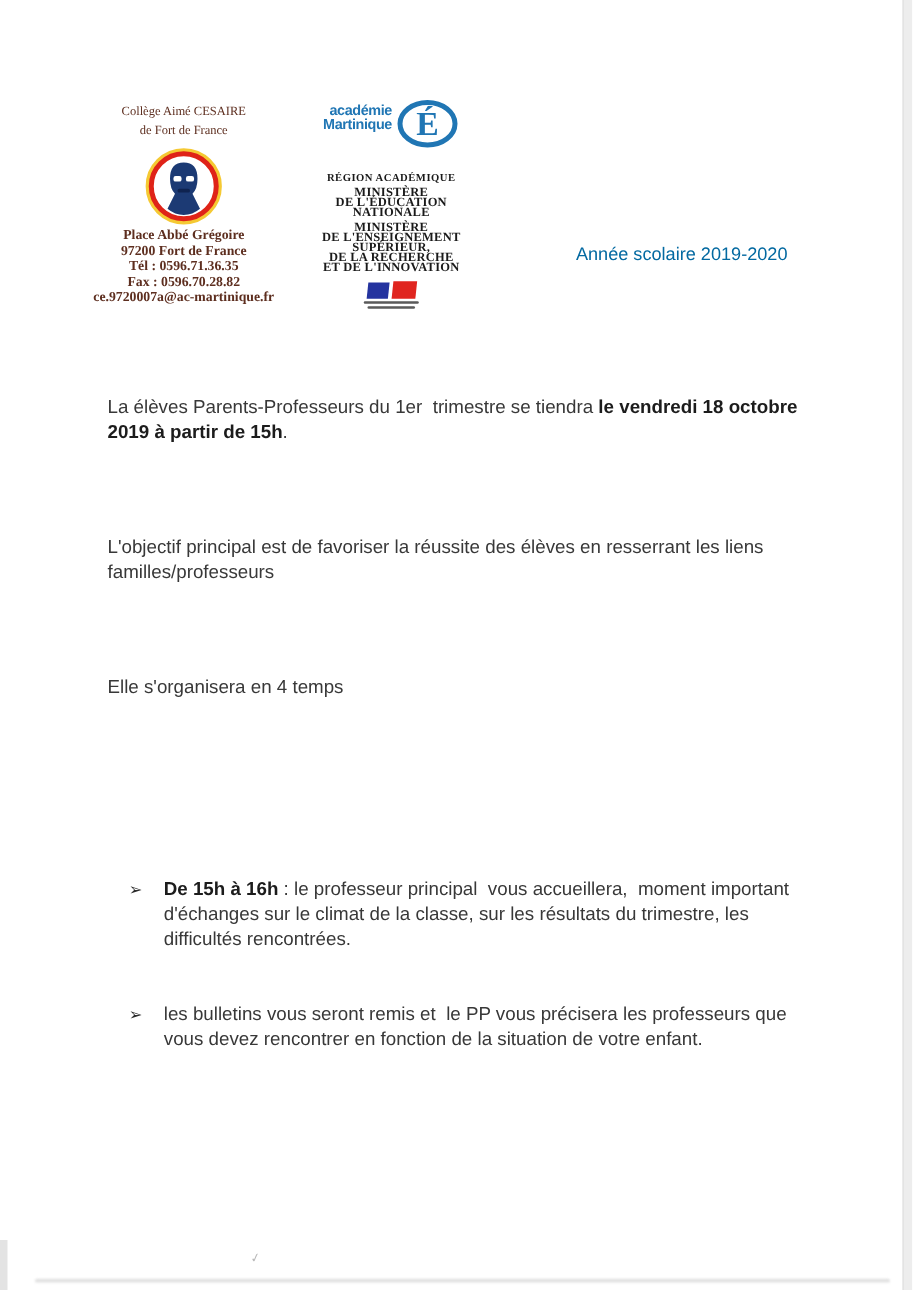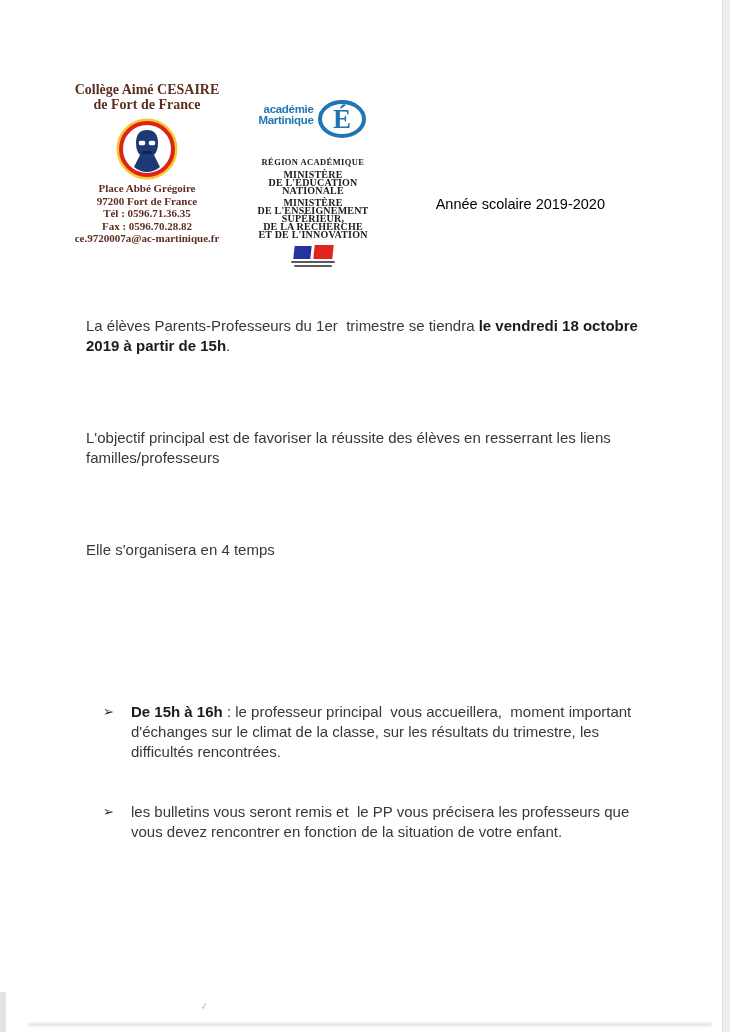--- a/index.html
+++ b/index.html
@@ -8,39 +8,39 @@
 
   
   .edge-right{position:absolute;right:0;top:0;bottom:0;width:7px;background:#ededed;border-left:1px solid #e0e0e0;}
   .edge-bottom{position:absolute;left:28px;right:18px;bottom:6px;height:3px;background:#c9c9c9;opacity:.55;filter:blur(1px);border-radius:2px;}
   .smudge{position:absolute;left:200px;top:1000px;width:14px;height:10px;color:#9a9a9a;font-size:10px;transform:rotate(-12deg);opacity:.7;}
   .smudge2{position:absolute;left:0px;bottom:0px;width:6px;height:40px;background:#dcdcdc;opacity:.8;}
 
   
   .school{position:absolute;left:58px;top:82px;width:178px;text-align:center;
           font-family:"Liberation Serif",serif;color:#5d2e1f;}
-  .school-name{font-weight:bold;font-size:14px;line-height:15px;}
+  .school-name{font-weight:normal;font-size:10px;line-height:15px;}
   .school-logo{margin:4px auto 2px auto;width:64px;height:64px;position:relative;}
   .school-contact{font-size:11px;line-height:12.5px;font-weight:bold;}
 
   
-  .academie{position:absolute;left:238px;top:90px;width:150px;text-align:center;}
+  .academie{position:absolute;left:238px;top:70px;width:150px;text-align:center;}
   .acad-logo{display:flex;justify-content:center;align-items:center;gap:2px;}
   .acad-words{text-align:right;font-weight:bold;font-size:11.5px;line-height:11.5px;
               letter-spacing:-0.3px;color:#2076b4;font-family:"Liberation Sans",sans-serif;}
   .region{margin-top:17px;font-family:"Liberation Serif",serif;font-weight:bold;font-size:8.5px;letter-spacing:.4px;color:#1a1a1a;}
   .ministere{margin-top:4px;font-family:"Liberation Serif",serif;font-weight:bold;font-size:10px;line-height:8px;letter-spacing:.2px;color:#1a1a1a;}
   .flag{margin:7px auto 0 auto;width:46px;}
   .flag-blocks{display:flex;justify-content:center;gap:3px;}
   .flag-b{width:17px;height:13px;transform:skewX(-6deg);}
   .flag-r{width:19px;height:14px;transform:skewX(-6deg);margin-top:-1px;}
   .flag-textbar{height:2px;background:#5a5a5a;margin-top:2px;border-radius:1px;}
 
   
-  .annee{position:absolute;top:196px;right:125px;font-size:14.5px;color:#000000;}
+  .annee{position:absolute;top:196px;right:100px;font-size:14.5px;color:#0369a1;}
 
   
   .content{position:absolute;left:86px;top:224px;width:556px;color:#383838;
            font-size:15px;line-height:20px;white-space:pre-wrap;}
   .content p{margin:12px 0 0 0;}
   .title{margin:0;text-align:center;font-weight:bold;color:#1c1c1c;font-size:15.5px;}
   .b{font-weight:bold;color:#1c1c1c;}
   .u{text-decoration:underline;text-underline-offset:3px;}
   .h1line{margin-top:13px;}
   .bullets{margin:22px 0 0 0;padding:0;list-style:none;}

